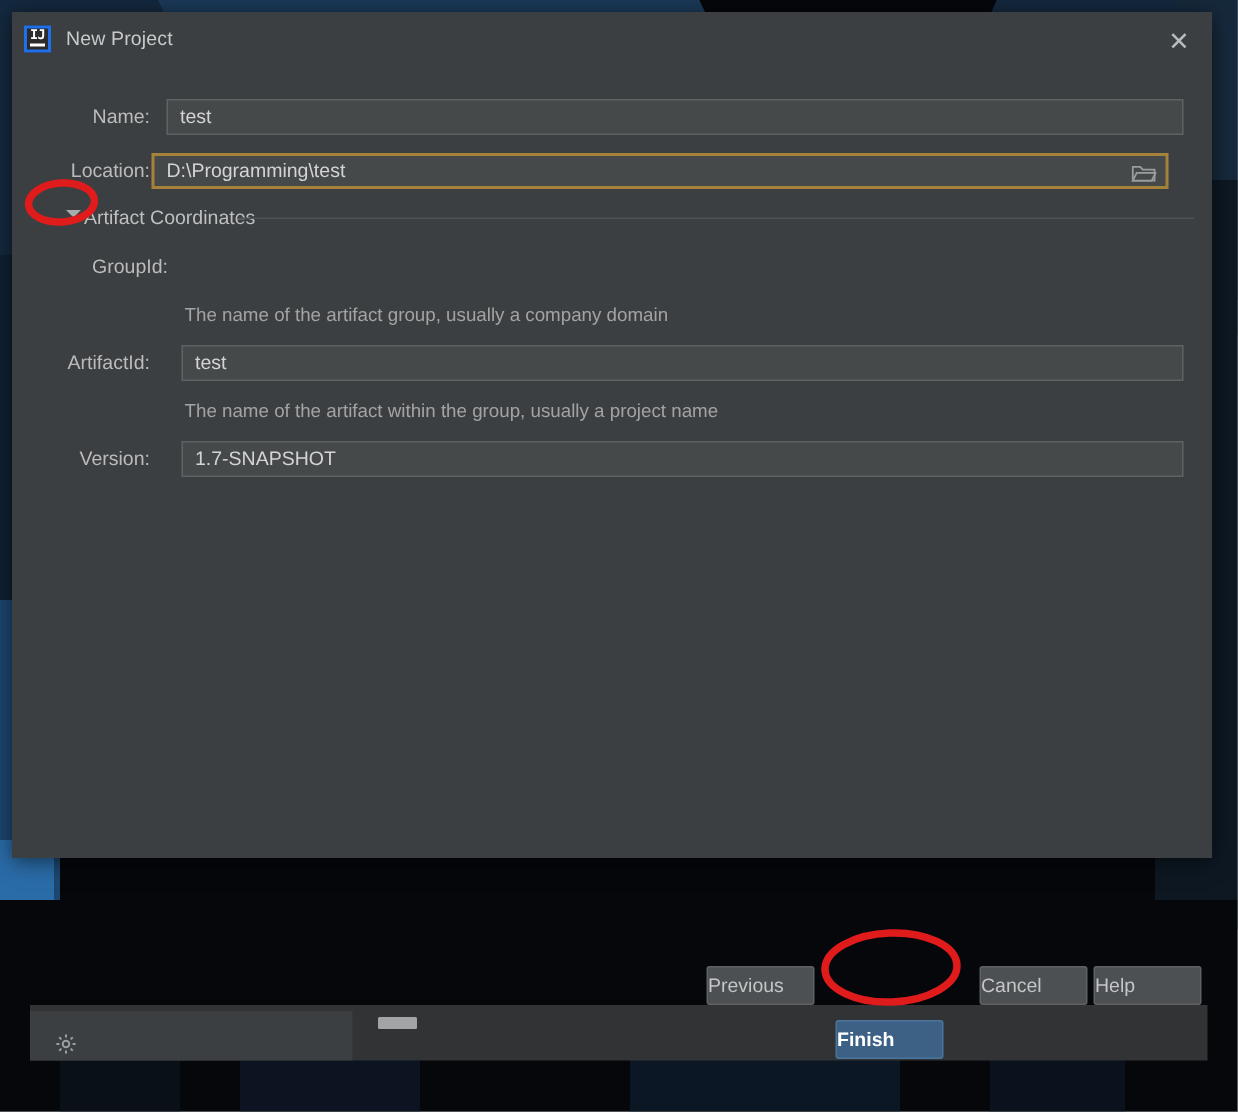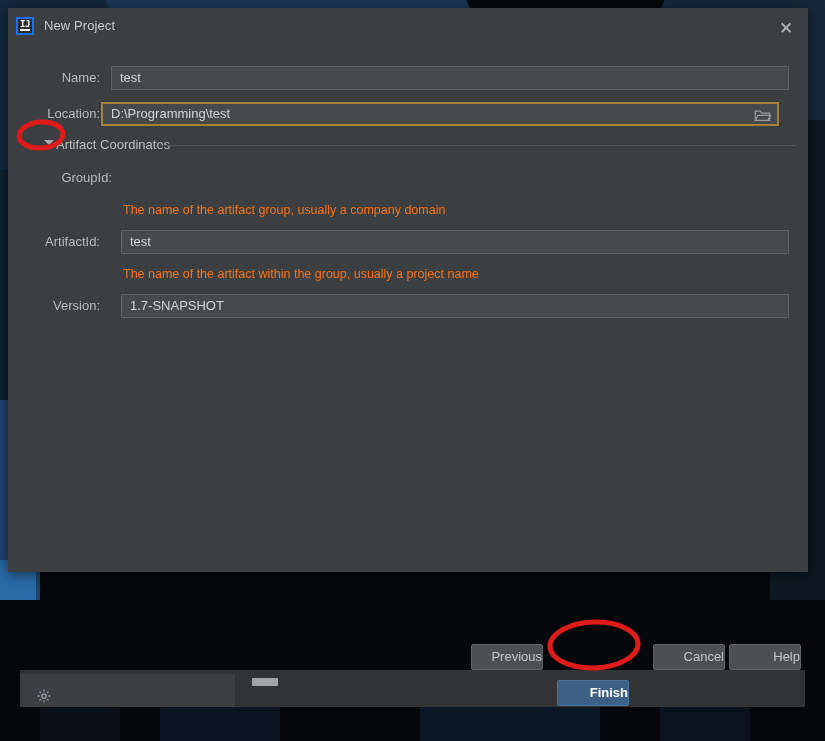--- a/index.html
+++ b/index.html
@@ -255,35 +255,35 @@
     left: 150px;
     top: 137px;
     right: 12px;
     height: 1px;
     background: #4f5355;
   }
 
   .hint {
     position: absolute;
     font-size: 12.5px;
-    color: #f97316;
+    color: #a3a3a3;
   }
 
   
   .btn {
     position: absolute;
     height: 26px;
     background: #4c5052;
     border: 1px solid #5e6264;
     border-radius: 2px;
     box-sizing: border-box;
     color: #c3c5c7;
     font-size: 13px;
     line-height: 24px;
-    text-align: right;
+    text-align: left;
     cursor: pointer;
   }
   .btn.primary {
     background: #3d6185;
     border: 1px solid #4b749c;
     color: #ffffff;
     font-weight: 700;
   }
 
   

